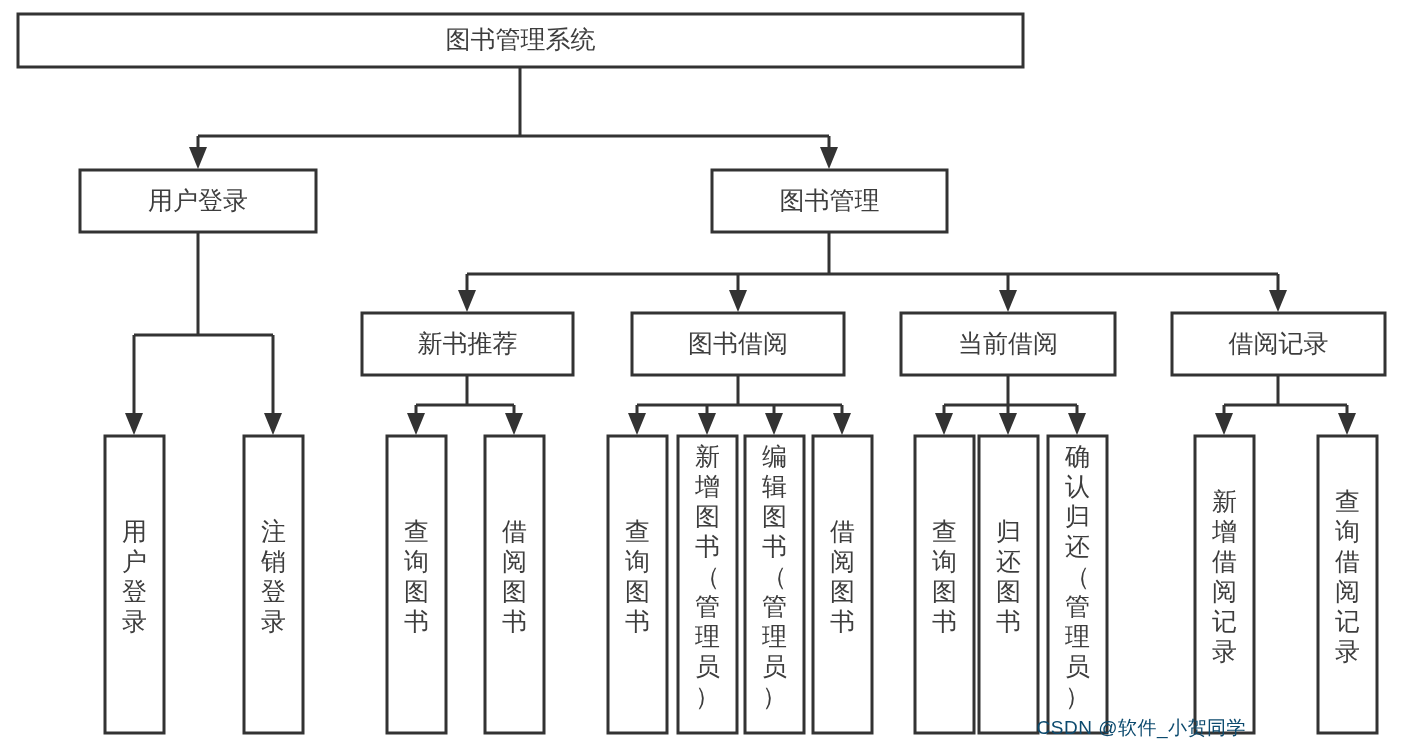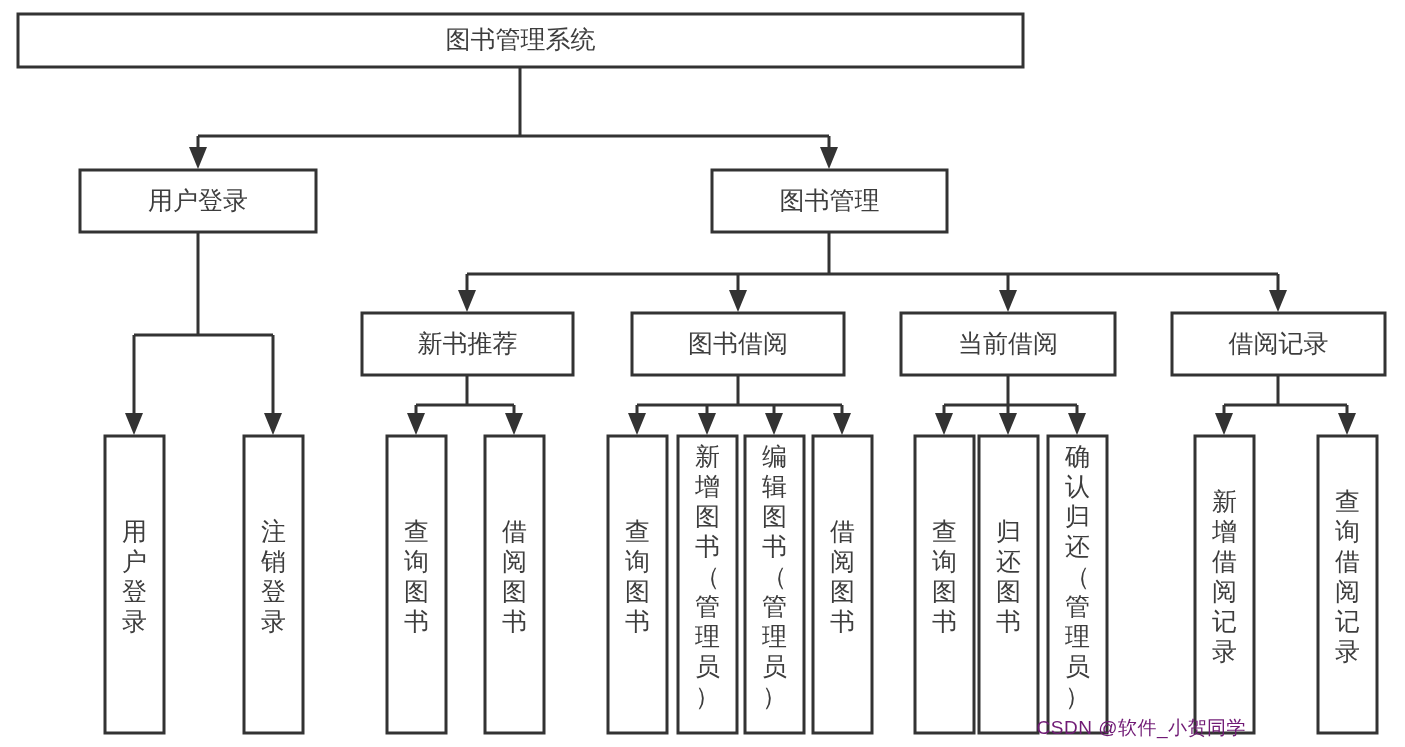--- a/index.html
+++ b/index.html
@@ -54,21 +54,21 @@
     font-family: "Liberation Sans", "DejaVu Sans", sans-serif;
     font-size: 25px;
     text-anchor: middle;
   }
   .watermark-text {
     position: absolute;
     right: 8px;
     bottom: 6px;
     font-family: "Liberation Sans", "DejaVu Sans", sans-serif;
     font-size: 19px;
-    color: #701a75;
+    color: #0c4a6e;
     white-space: nowrap;
     letter-spacing: 0.5px;
     pointer-events: none;
   }
 </style>
 </head>
 <body>
 
 <div id="diagram-root">
   <svg class="diagram-canvas" id="diagram-svg" viewBox="0 0 1405 747" xmlns="http://www.w3.org/2000/svg">

